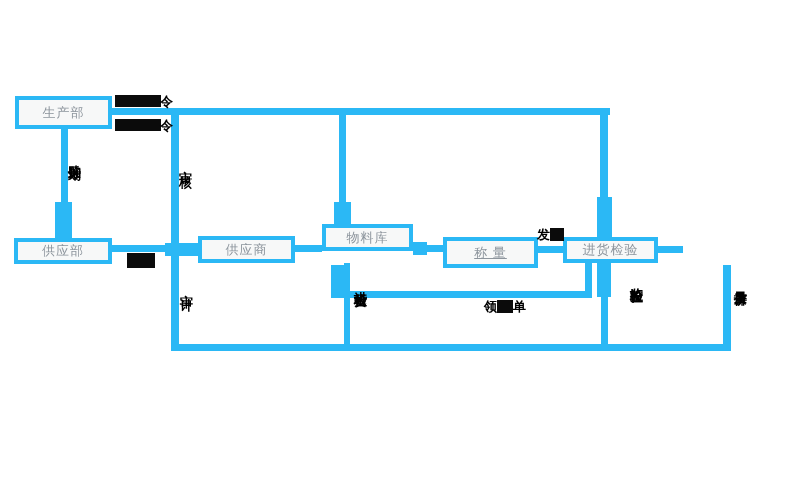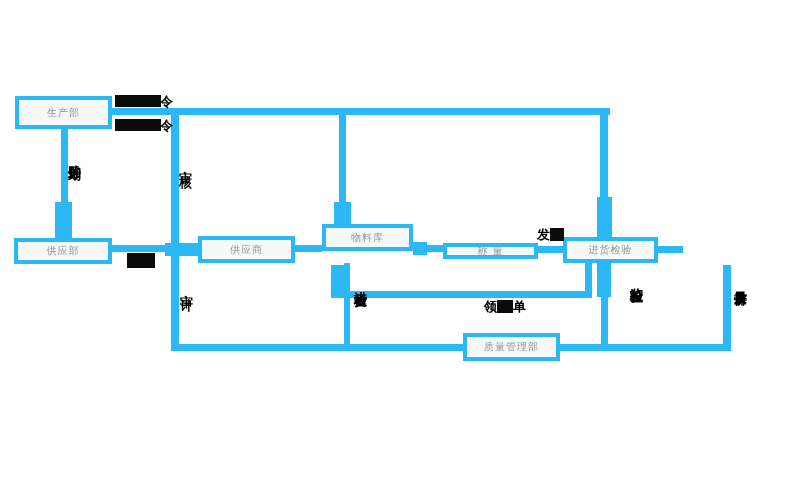--- a/index.html
+++ b/index.html
@@ -4,21 +4,21 @@
 <style>
   html,body{margin:0;padding:0;background:#ffffff;}
   #canvas{
     position:relative;width:795px;height:482px;background:#ffffff;overflow:hidden;
     font-family:"Liberation Sans","DejaVu Sans",sans-serif;
   }
   .box{
     position:absolute;box-sizing:border-box;
     border:4px solid #2bb8f5;background:#f7f8f8;
     display:flex;align-items:center;justify-content:center;
-    font-size:10px;color:#8d959d;letter-spacing:1px;white-space:nowrap;
+    font-size:13px;color:#8d959d;letter-spacing:1px;white-space:nowrap;
   }
   .ln{position:absolute;background:#2bb8f5;}
   .vlabel{
     position:absolute;writing-mode:vertical-rl;text-orientation:upright;
     font-size:13px;font-weight:bold;color:#000;letter-spacing:1px;line-height:1;
   }
   .hlabel{
     position:absolute;font-size:13px;font-weight:bold;color:#000;
     line-height:1;display:flex;align-items:center;white-space:nowrap;
   }
@@ -77,32 +77,29 @@
   </div>
 
   <div class="box" style="left:198px;top:236px;width:97px;height:27px;">
     <span>供应商</span>
   </div>
 
   <div class="box" style="left:322px;top:224px;width:91px;height:27px;">
     <span>物料库</span>
   </div>
 
-  <div class="box" style="left:443px;top:243px;width:95px;height:16px;text-decoration:underline;">
+  <div class="box" style="left:443px;top:237px;width:95px;height:31px;text-decoration:underline;">
     <span>称 量</span>
   </div>
 
   <div class="box" style="left:563px;top:237px;width:95px;height:26px;">
     <span>进货检验</span>
   </div>
 
 
-  <div class="box" style="left:463px;top:333px;width:97px;height:28px;">
-    <span>质量管理部</span>
-  </div>
 
   <div class="redact" style="left:115px;top:95px;width:46px;height:12px;"></div>
   <div class="hlabel" style="left:160px;top:95px;">
     <span>令</span>
   </div>
   <div class="redact" style="left:115px;top:119px;width:46px;height:12px;"></div>
   <div class="hlabel" style="left:160px;top:119px;">
     <span>令</span>
   </div>
 

